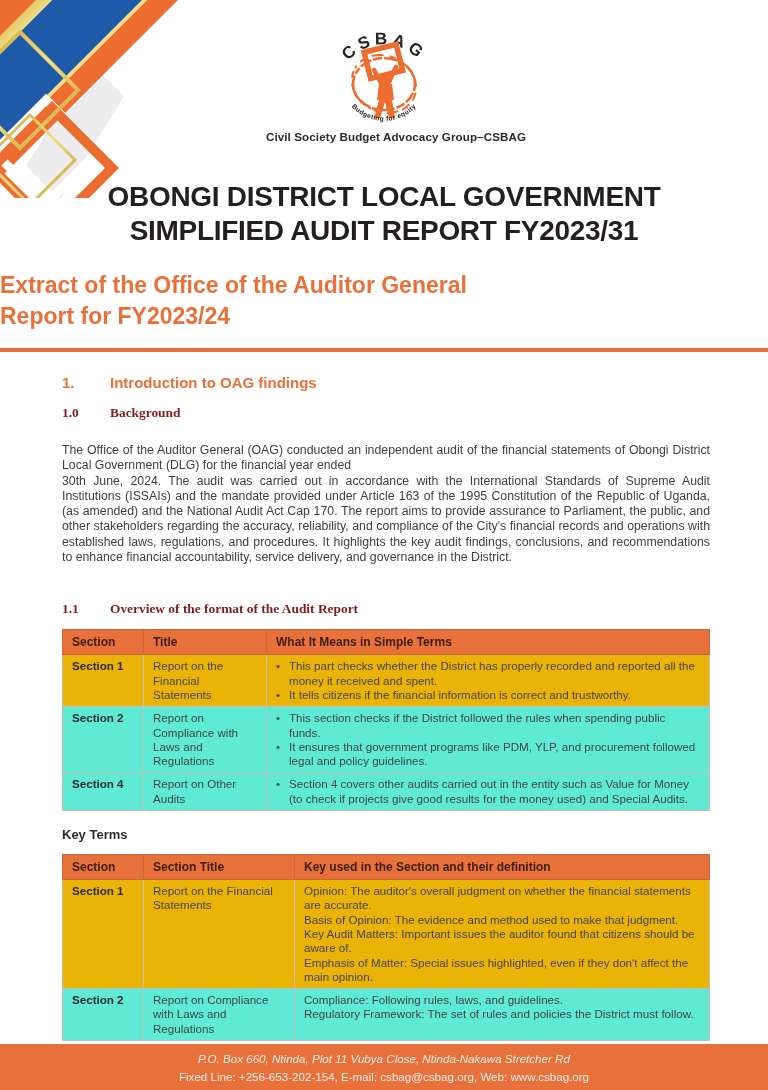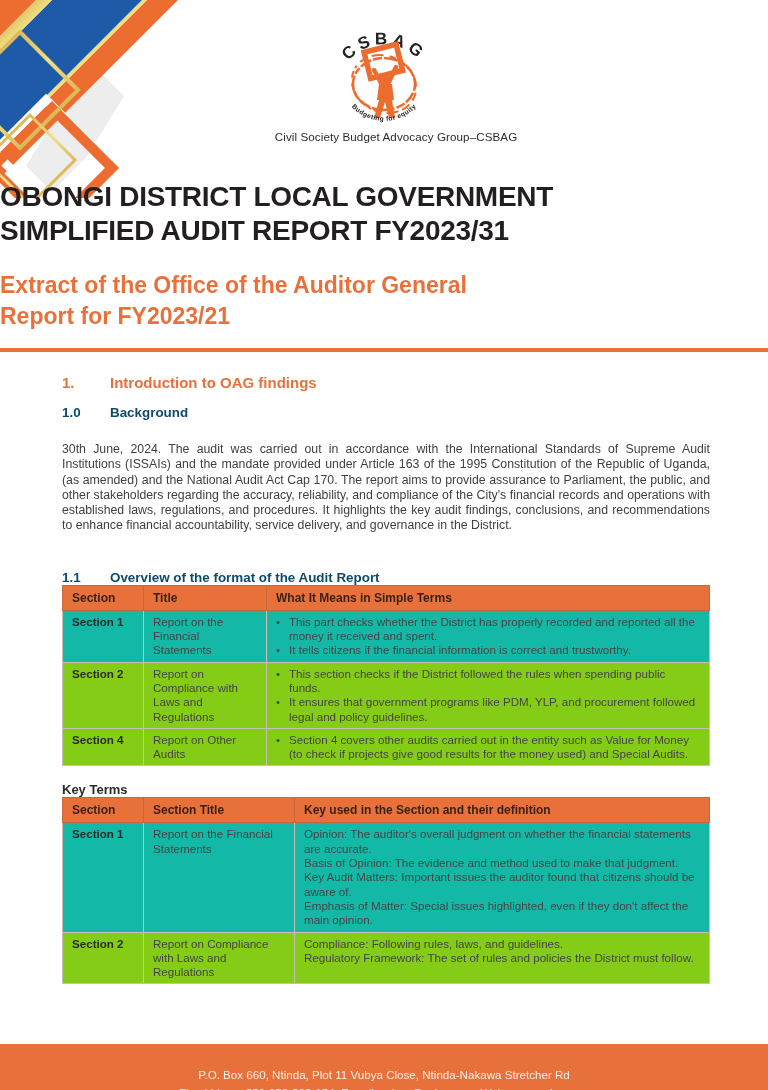--- a/index.html
+++ b/index.html
@@ -5,56 +5,56 @@
   html,body{margin:0;padding:0;background:#fff;}
   .page{position:relative;width:768px;height:1090px;background:#fff;overflow:hidden;
         font-family:"Liberation Sans",sans-serif;}
 
   
   .corner{position:absolute;top:0;left:0;}
 
   
   .logo-block{position:absolute;top:20px;left:0;width:768px;text-align:center;}
   .logo-block svg{display:block;margin:0 auto;}
-  .org-name{margin-top:2px;font-size:11.6px;font-weight:normal;color:#2b2b2b;letter-spacing:.1px;padding-left:24px;}
-
-  
-  .title{position:absolute;top:180px;left:0;width:768px;
+  .org-name{margin-top:2px;font-size:11.6px;font-weight:bold;color:#2b2b2b;letter-spacing:.1px;padding-left:24px;}
+
+  
+  .title{position:absolute;top:180px;left:0;width:768px;text-align:center;
          font-size:28px;line-height:34px;font-weight:bold;color:#231f20;letter-spacing:-.3px;}
   .subtitle{position:absolute;top:270px;left:0;width:768px;text-align:left;
             font-size:23px;line-height:31px;font-weight:bold;color:#E8713B;}
   .rule{position:absolute;top:348px;left:0;width:768px;height:4px;background:#E8713B;}
 
   
   .content{position:absolute;top:352px;left:62px;width:648px;}
   .hrow{display:flex;align-items:baseline;}
   .hnum{width:48px;flex:none;}
   .h-orange{margin-top:22px;color:#E8713B;font-size:15px;font-weight:bold;}
-  .h-dark{margin-top:14px;color:#0c4a6e;font-size:13.4px;font-weight:bold;}
+  .h-dark{margin-top:14px;color:#7f1d1d;font-size:13.4px;font-weight:bold;font-family:Liberation Serif, serif;}
   .h-kt{margin-top:16px;color:#2b2b2b;font-size:13px;font-weight:bold;}
   .bodytext{margin-top:22px;font-size:12.3px;line-height:15.3px;color:#3f3f3f;text-align:justify;}
 
   
-  table.tbl{width:648px;border-collapse:collapse;table-layout:fixed;margin-top:0;padding-left:7px;}
+  table.tbl{width:648px;border-collapse:collapse;table-layout:fixed;margin-top:12px;padding-left:7px;}
   .tbl th{background:#E8713B;color:#3B1F10;font-weight:bold;text-align:left;
           padding:5px 9px;font-size:12px;border:1px solid #C4693D;}
   .tbl td{border:1px solid #C8BFB9;padding:4px 9px;font-size:11.6px;line-height:14.3px;
           color:#454545;vertical-align:top;}
   .tbl1 th.c1{width:62px}.tbl1 th.c2{width:104px}
   .tbl2 th.c1{width:62px}.tbl2 th.c2{width:132px}
-  tr.peach{background:#14b8a6;}
-  tr.blue{background:#84cc16;}
+  tr.peach{background:#eab308;}
+  tr.blue{background:#5eead4;}
   td.sec{font-weight:bold;color:#2b2b2b;}
   .bl{display:flex;}
   .bl .d{width:13px;flex:none;}
 
   
   .footer{position:absolute;left:0;bottom:0;width:768px;height:46px;background:#E8713B;}
   .footer .l{color:#FBEFE7;font-size:11.6px;line-height:18px;text-align:center;}
-  .footer .l1{padding-top:22px;}
+  .footer .l1{padding-top:6px;font-style:italic;}
 </style>
 </head>
 <body>
 
 <div class="page">
 
   <svg class="corner" width="205" height="198" viewBox="0 0 205 198">
     <defs>
       <linearGradient id="gold" x1="0" y1="0" x2="1" y2="1">
         <stop offset="0" stop-color="#C9952F"></stop>
@@ -100,37 +100,38 @@
     </svg>
     <div class="org-name">Civil Society Budget Advocacy Group–CSBAG</div>
   </div>
 
   <div class="title">
     <div>OBONGI DISTRICT LOCAL GOVERNMENT</div>
     <div>SIMPLIFIED AUDIT REPORT FY2023/31</div>
   </div>
   <div class="subtitle">
     <div>Extract of the Office of the Auditor General</div>
-    <div>Report for FY2023/21</div>
+    <div>Report for FY2023/24</div>
   </div>
   <div class="rule"></div>
 
   <div class="content">
 
     <div class="hrow h-orange">
       <span class="hnum">1.</span>
       <span>Introduction to OAG findings</span>
     </div>
 
     <div class="hrow h-dark">
       <span class="hnum">1.0</span>
       <span>Background</span>
     </div>
 
     <div class="bodytext">
+      <div>The Office of the Auditor General (OAG) conducted an independent audit of the financial statements of Obongi District Local Government (DLG) for the financial year ended</div>
       <div>30th June, 2024. The audit was carried out in accordance with the International Standards of Supreme Audit Institutions (ISSAIs) and the mandate provided under Article 163 of the 1995 Constitution of the Republic of Uganda, (as amended) and the National Audit Act Cap 170. The report aims to provide assurance to Parliament, the public, and other stakeholders regarding the accuracy, reliability, and compliance of the City's financial records and operations with established laws, regulations, and procedures. It highlights the key audit findings, conclusions, and recommendations to enhance financial accountability, service delivery, and governance in the District.</div>
     </div>
 
     <div class="hrow h-dark" style="margin-top:36px">
       <span class="hnum">1.1</span>
       <span>Overview of the format of the Audit Report</span>
     </div>
 
     <table class="tbl tbl1">
       <thead>

